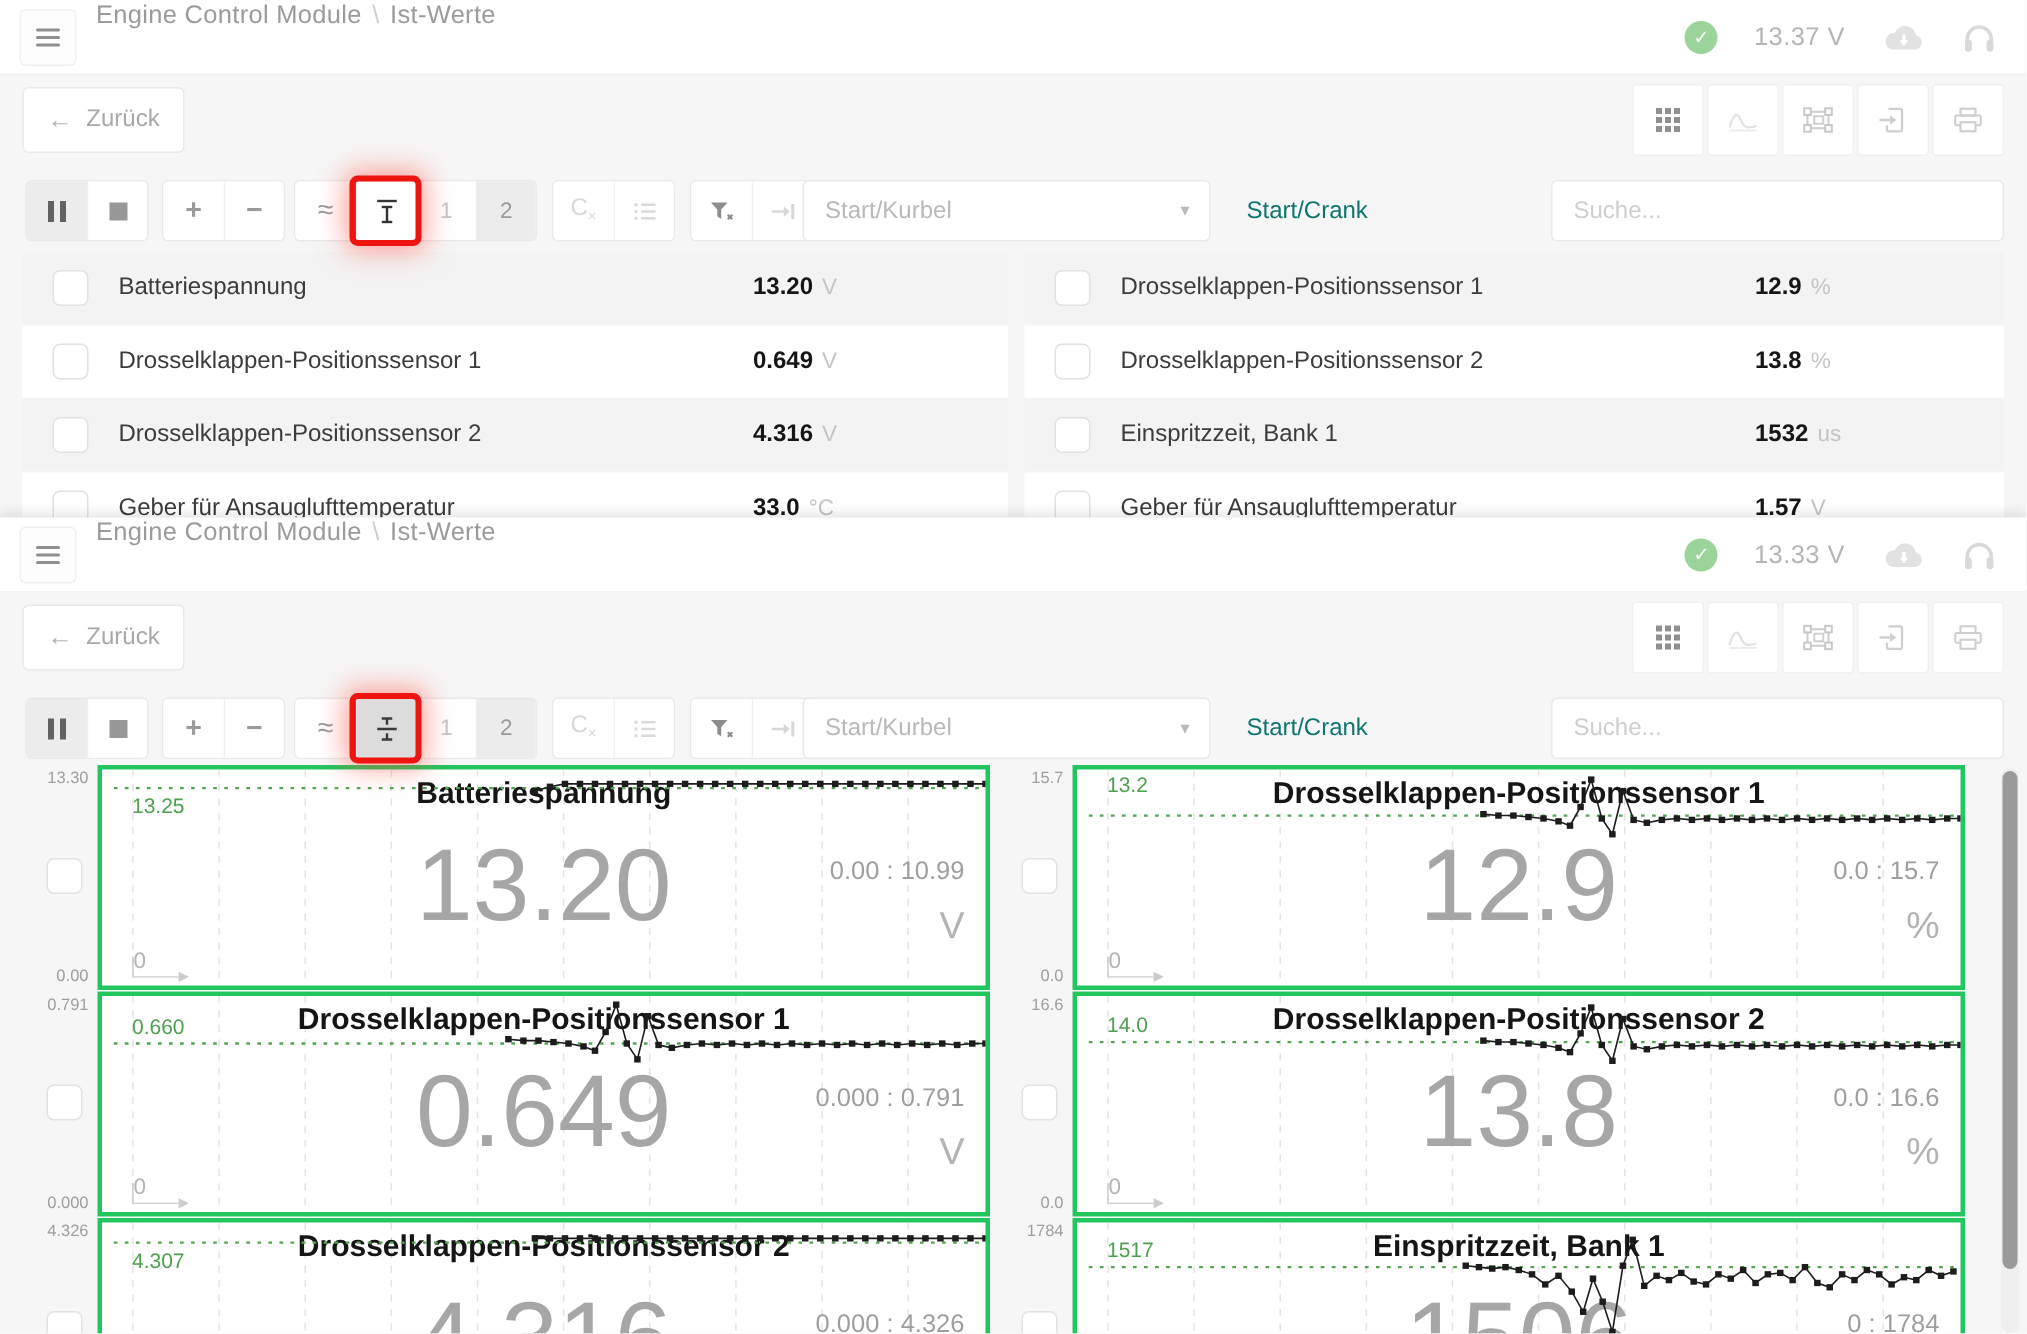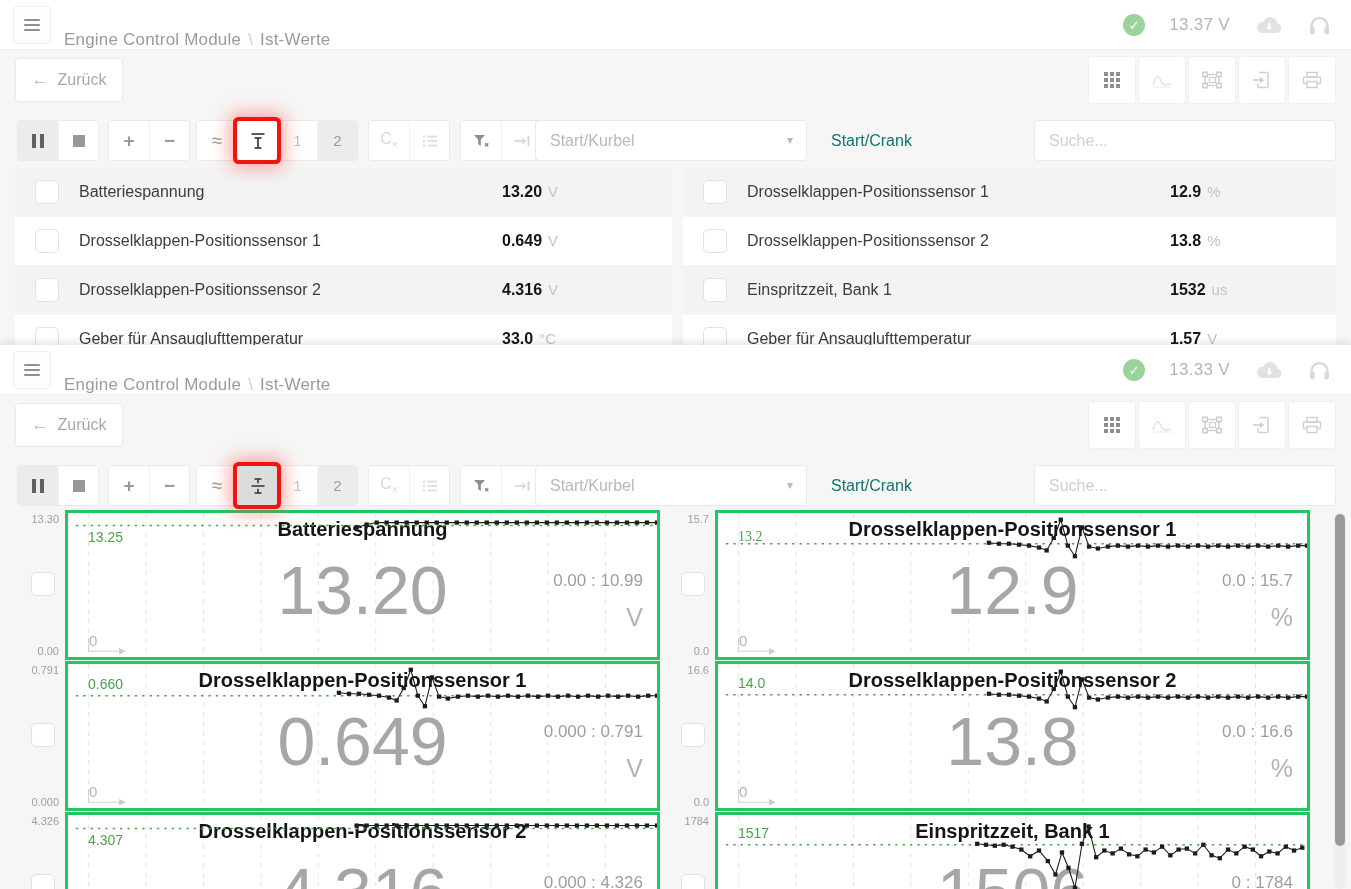--- a/index.html
+++ b/index.html
@@ -7,21 +7,21 @@
     font-family:"Liberation Sans","DejaVu Sans",sans-serif; }
   .page { position:relative; width:1351px; height:889px; background:#fff; }
   .panel { position:absolute; left:0; width:1351px; overflow:hidden; background:#f6f6f6; }
   .panel-1 { top:0; height:345px; z-index:1; }
   .panel-2 { top:345px; height:544px; z-index:2; box-shadow:0 -3px 8px rgba(0,0,0,.10); }
 
   
   .phead { position:absolute; top:0; left:0; right:0; height:50px; background:#fff; border-bottom:1px solid #f1f1f1; z-index:3; }
   .hamb { position:absolute; left:13px; top:6px; width:38px; height:38px; border:1px solid #f0f0f0; border-radius:4px; background:#fdfdfd; display:flex; flex-direction:column; justify-content:center; align-items:center; gap:3px; cursor:pointer; }
   .hamb span { display:block; width:16px; height:2px; background:#8f8f8f; border-radius:1px; }
-  .ptitle { position:absolute; left:64px; top:0; height:50px; display:flex; align-items:flex-end; font-size:17px; color:#9b9b9b; letter-spacing:.2px; }
+  .ptitle { position:absolute; left:64px; top:0; height:50px; display:flex; align-items:flex-start; font-size:17px; color:#9b9b9b; letter-spacing:.2px; }
   .ptitle .sep { color:#cfcfcf; margin:0 7px; }
   .status { position:absolute; right:20px; top:0; height:50px; display:flex; align-items:center; gap:24px; }
   .checkc { width:22px; height:22px; border-radius:50%; background:#9bd49b; color:#fff; font-size:13px; display:flex; align-items:center; justify-content:center; }
   .batt { font-size:17px; color:#b5b5b5; letter-spacing:.3px; }
   .hicon { display:flex; align-items:center; }
 
   
   .backbtn { position:absolute; left:15px; top:58px; width:108px; height:44px; background:#fff; border:1px solid #e9e9e9; border-radius:4px; display:flex; align-items:center; justify-content:center; gap:9px; color:#a9a9a9; font-size:16px; cursor:pointer; }
   .barrow { font-size:17px; color:#b3b3b3; }
   .viewbtns { position:absolute; right:15px; top:56px; display:flex; gap:2px; }
@@ -575,21 +575,21 @@
                 <line x1="255" y1="0" x2="255" y2="150" stroke="#e4e4e4" stroke-width="1" stroke-dasharray="5 5"></line>
                 <line x1="313.5" y1="0" x2="313.5" y2="150" stroke="#e4e4e4" stroke-width="1" stroke-dasharray="5 5"></line>
                 <line x1="372" y1="0" x2="372" y2="150" stroke="#e4e4e4" stroke-width="1" stroke-dasharray="5 5"></line>
                 <line x1="430.5" y1="0" x2="430.5" y2="150" stroke="#e4e4e4" stroke-width="1" stroke-dasharray="5 5"></line>
                 <line x1="489" y1="0" x2="489" y2="150" stroke="#e4e4e4" stroke-width="1" stroke-dasharray="5 5"></line>
                 <line x1="547.5" y1="0" x2="547.5" y2="150" stroke="#e4e4e4" stroke-width="1" stroke-dasharray="5 5"></line>
                 <line x1="21" y1="130" x2="21" y2="144" stroke="#cccccc" stroke-width="1"></line>
                 <line x1="21" y1="144" x2="52" y2="144" stroke="#cccccc" stroke-width="1"></line>
                 <path d="M52,140.5 L59,144 L52,147.5 Z" fill="#cccccc"></path>
               </svg>
-    <div class="marker-val" style="top: 16px; font-family: Liberation Serif, serif;">13.2</div>
+    <div class="marker-val" style="top: 2px;">13.2</div>
     <div class="ctitle">Drosselklappen-Positionssensor 1</div>
     <div class="bigval">12.9</div>
     <div class="rangetext">0.0 : 15.7</div>
     <div class="unittext">%</div>
     <div class="origin">0</div>
     <svg class="ldata" viewBox="0 0 600 150" preserveAspectRatio="none">
                 <line x1="8" y1="32" x2="600" y2="32" stroke="#54a454" stroke-width="1.6" stroke-dasharray="2.5 5"></line>
                 <polyline points="276,31 286.20000000000005,32 296.4,32 306.6,33 316.79999999999995,34 327,36 334.79999999999995,39 342,26 349.20000000000005,7 356.4,34 363.6,45 370.79999999999995,15 378,35 387,37 397.20000000000005,35 407.40000000000003,34 417.59999999999997,35 427.79999999999995,34 438,35 448.20000000000005,34 458.40000000000003,35 468.59999999999997,34 478.79999999999995,35 489,34 499.20000000000005,35 509.40000000000003,34 519.5999999999999,35 529.8,34 540,35 550.2,34 560.4000000000001,35 570.5999999999999,34 580.8,35 591,34 600,34" fill="none" stroke="#1c1c1c" stroke-width="1.1"></polyline>
                 <rect x="273.8" y="28.8" width="4.4" height="4.4" fill="#1c1c1c"></rect>
                 <rect x="284.00000000000006" y="29.8" width="4.4" height="4.4" fill="#1c1c1c"></rect>

